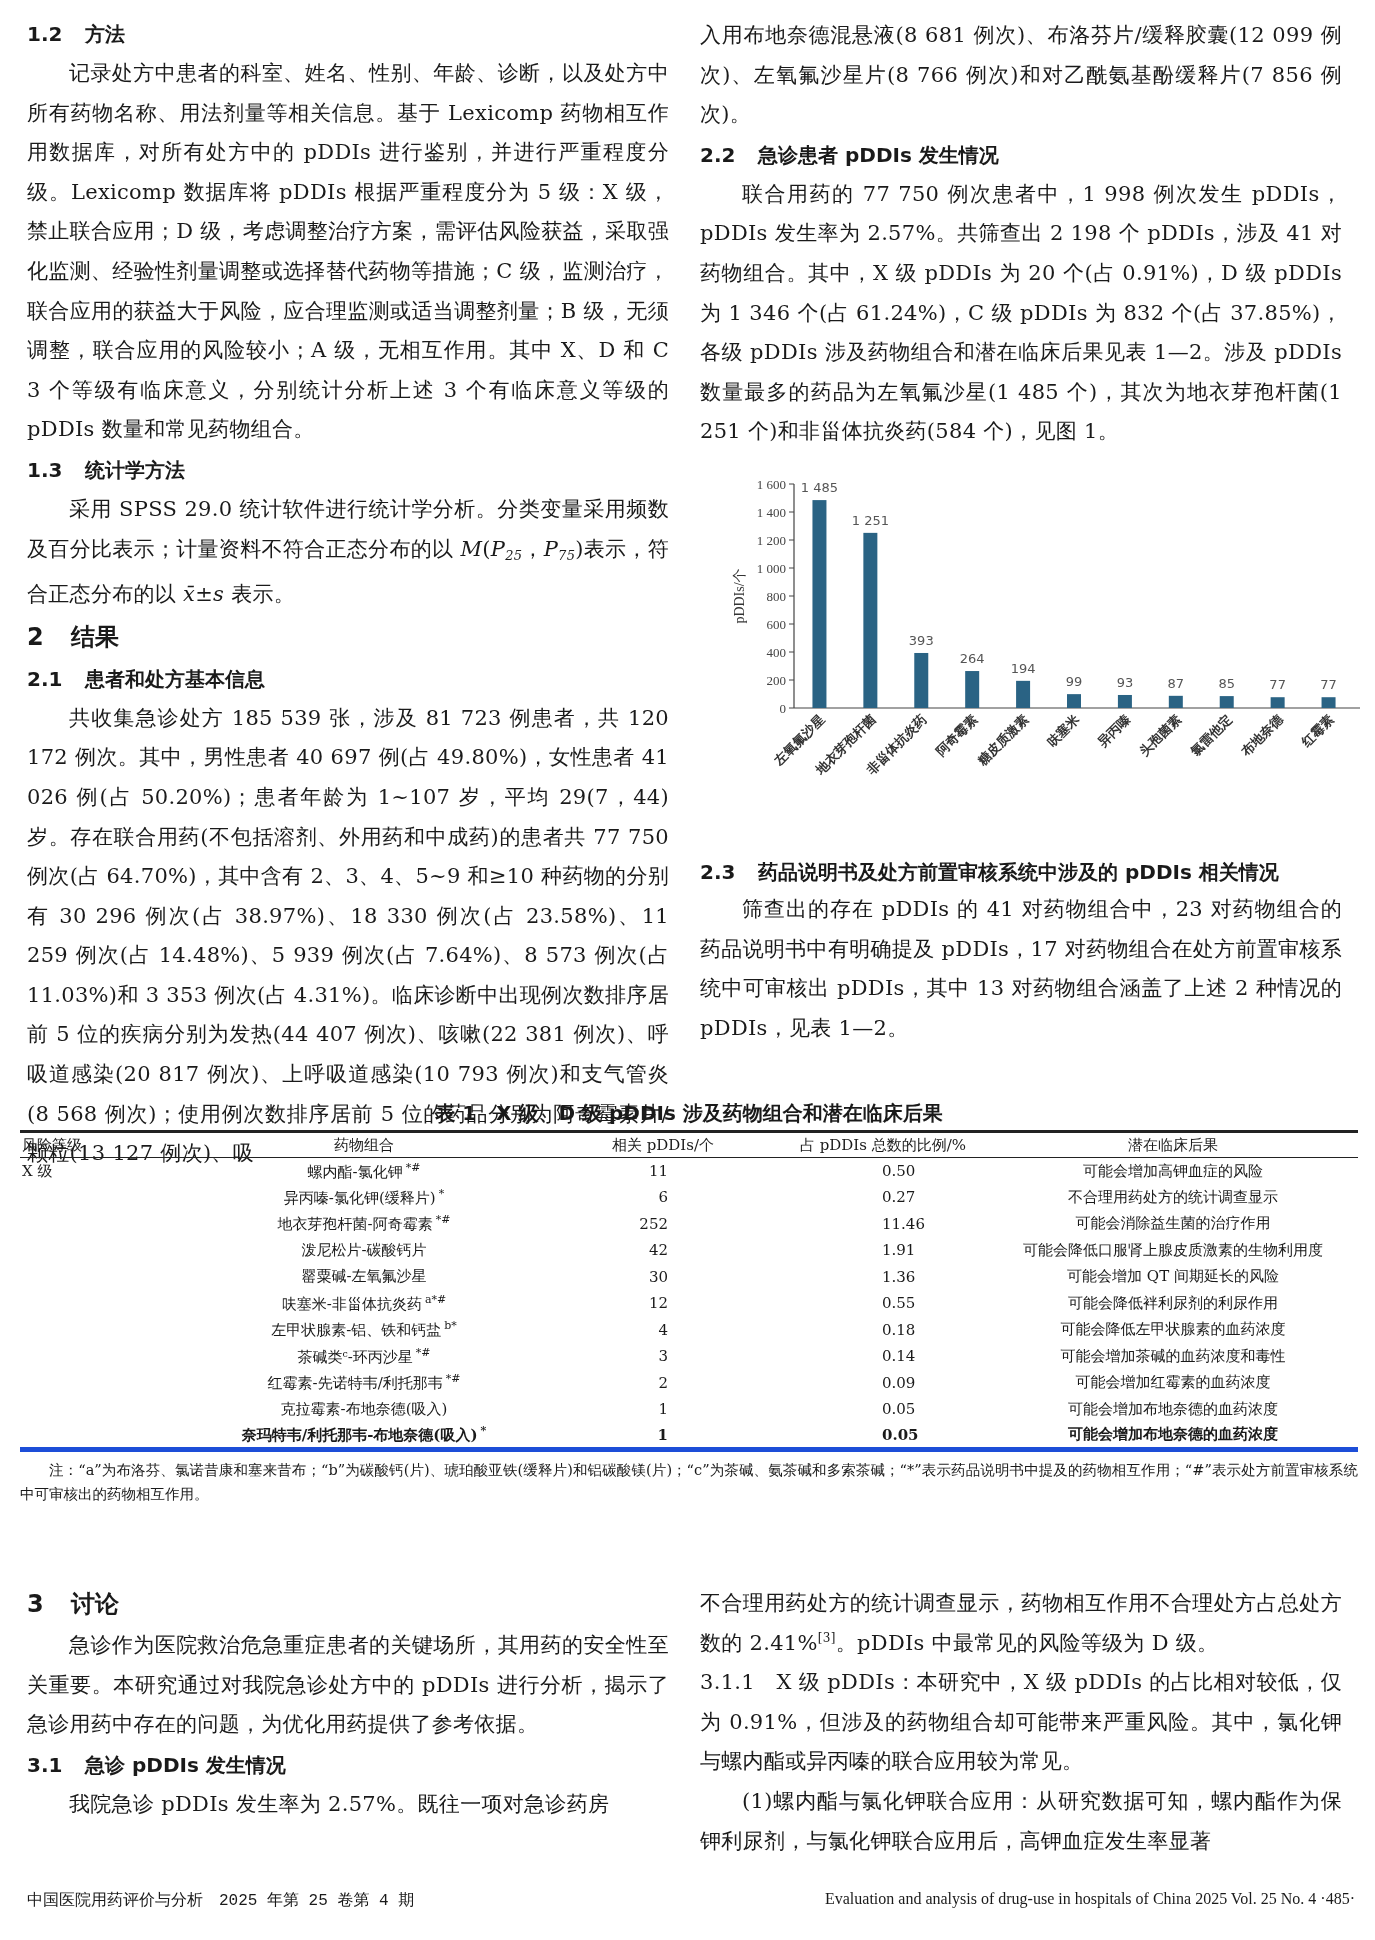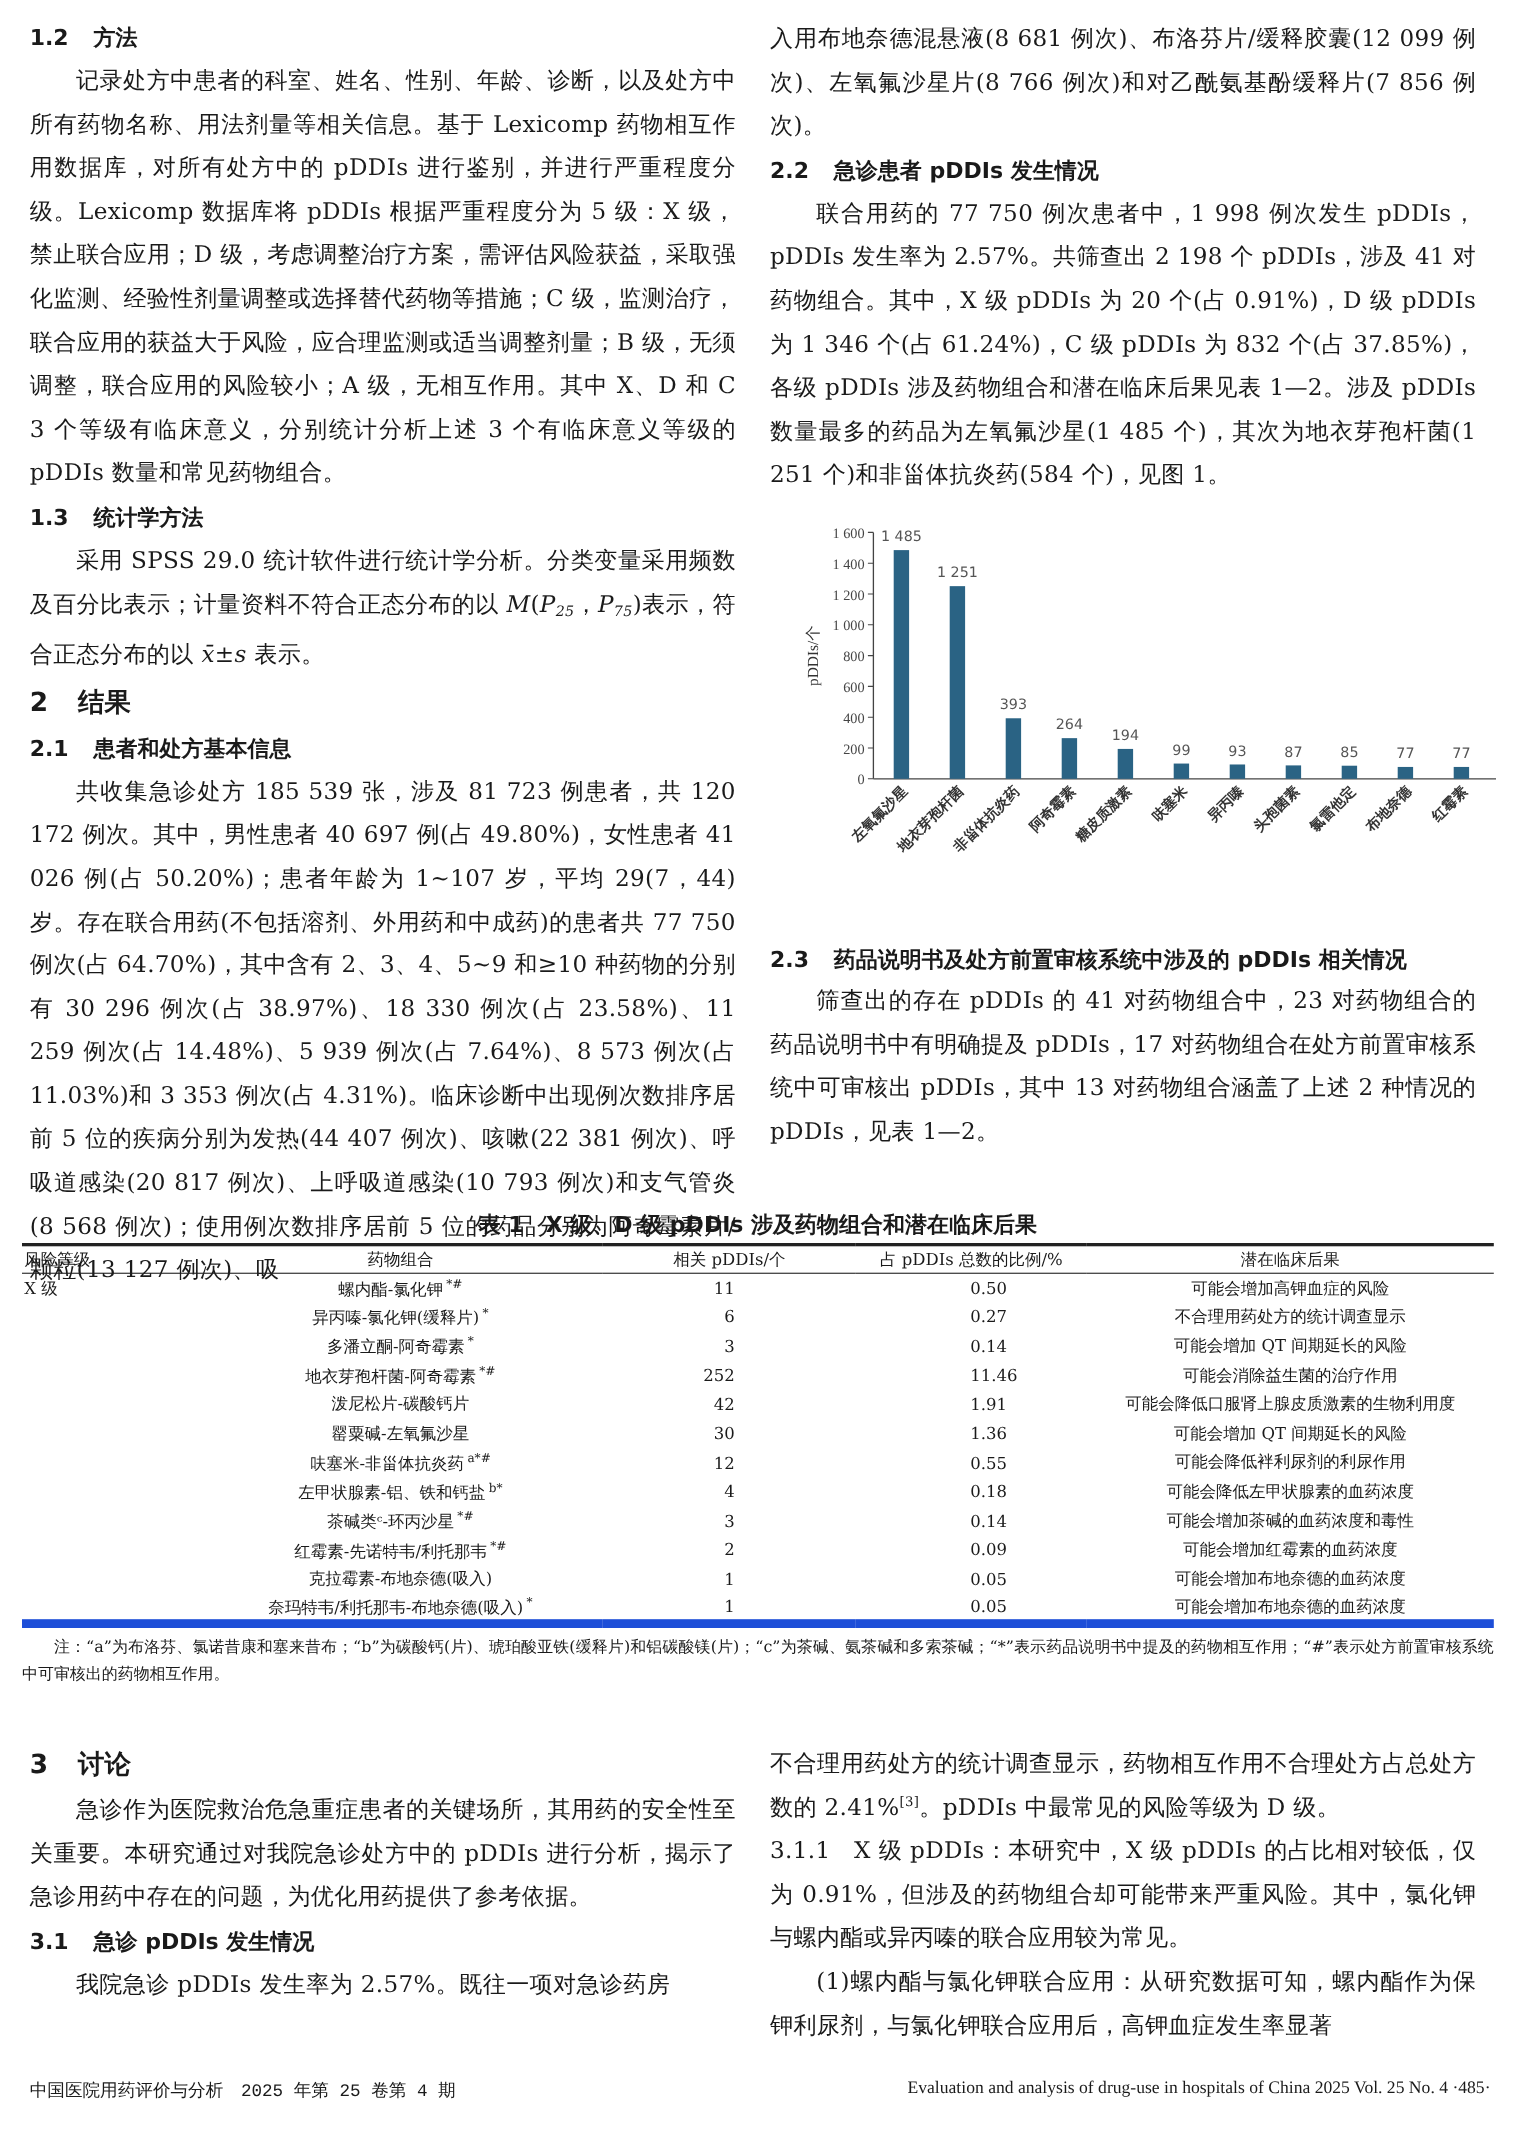--- a/index.html
+++ b/index.html
@@ -58,21 +58,21 @@
 
   
   .table-wrap { position: absolute; left: 20px; top: 1098px; width: 1338px; }
   .table-title {
     text-align: center;
     font-family: "DejaVu Sans", "Liberation Sans", sans-serif;
     font-weight: bold; font-size: 20px; line-height: 30px; height: 32px;
   }
   table { width: 100%; border-collapse: collapse; font-size: 15px; }
   thead tr { border-top: 3px solid #222; border-bottom: 1px solid #222; }
-  tbody tr:last-child { border-bottom: 8px solid #1d4ed8; }
+  tbody tr:last-child { border-bottom: 5px solid #1d4ed8; font-weight: bold; }
   th { font-weight: normal; height: 26px; padding: 0; }
   td { height: 26.5px; padding: 0; white-space: nowrap; }
   .c-level { width: 160px; text-align: left; padding-left: 2px; }
   .c-combo { width: 368px; text-align: center; }
   .c-count { width: 230px; text-align: center; }
   .c-pct { width: 210px; text-align: center; }
   .c-outcome { text-align: center; }
   td.c-count { text-align: right; padding-right: 110px; }
   td.c-pct { text-align: left; padding-left: 104px; }
   .marks { font-size: 11px; vertical-align: 6px; margin-left: 3px; }
@@ -205,27 +205,20 @@
         </tr>
         <tr>
           <td class="c-level"><span></span></td>
           <td class="c-combo"><span>异丙嗪-氯化钾(缓释片)</span><span class="marks">*</span></td>
           <td class="c-count"><span>6</span></td>
           <td class="c-pct"><span>0.27</span></td>
           <td class="c-outcome"><span>不合理用药处方的统计调查显示</span></td>
         </tr>
         <tr>
           <td class="c-level"><span></span></td>
-          <td class="c-combo"><span>多潘立酮-阿奇霉素</span><span class="marks">*</span></td>
-          <td class="c-count"><span>3</span></td>
-          <td class="c-pct"><span>0.14</span></td>
-          <td class="c-outcome"><span>可能会增加 QT 间期延长的风险</span></td>
-        </tr>
-        <tr>
-          <td class="c-level"><span></span></td>
           <td class="c-combo"><span>地衣芽孢杆菌-阿奇霉素</span><span class="marks">*#</span></td>
           <td class="c-count"><span>252</span></td>
           <td class="c-pct"><span>11.46</span></td>
           <td class="c-outcome"><span>可能会消除益生菌的治疗作用</span></td>
         </tr>
         <tr>
           <td class="c-level"><span></span></td>
           <td class="c-combo"><span>泼尼松片-碳酸钙片</span></td>
           <td class="c-count"><span>42</span></td>
           <td class="c-pct"><span>1.91</span></td>

